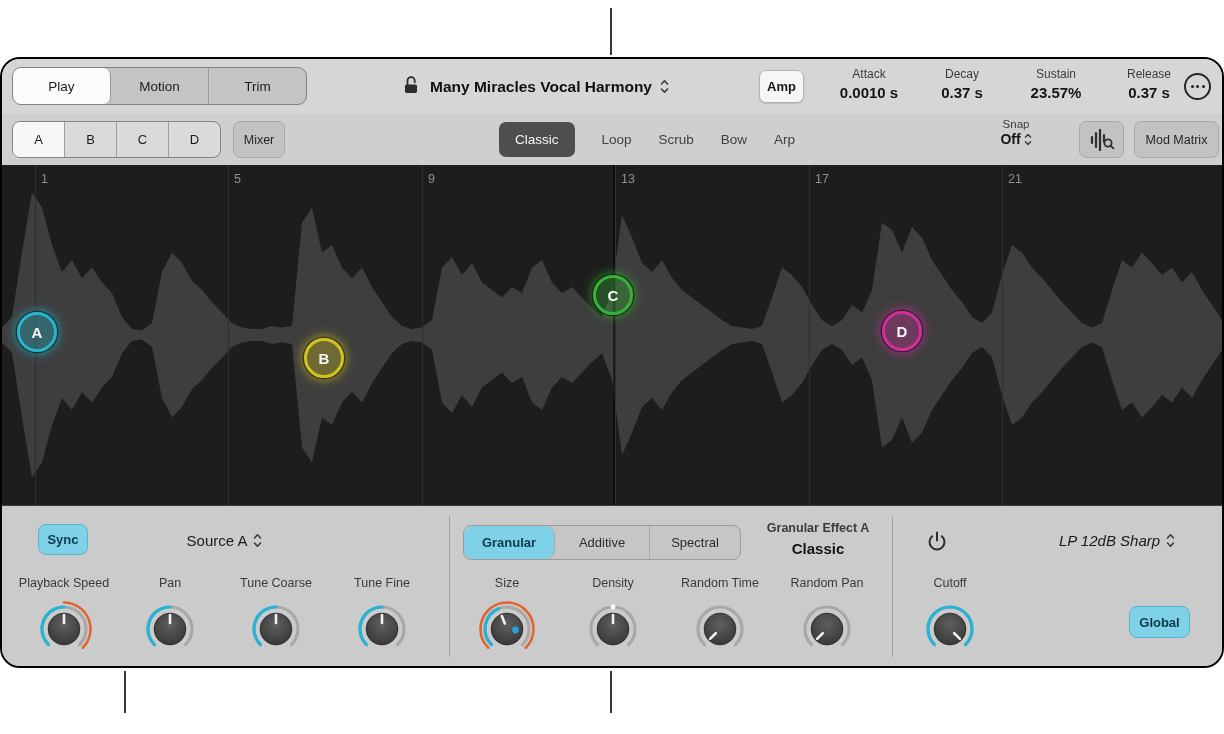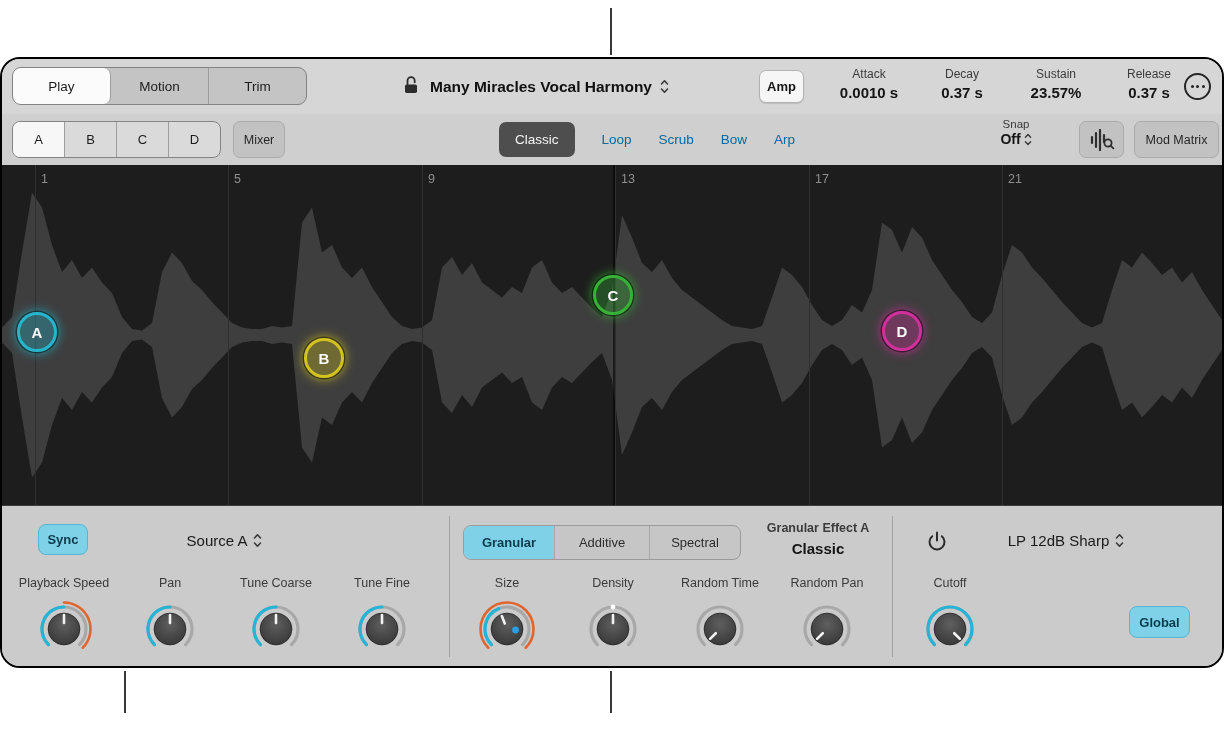--- a/index.html
+++ b/index.html
@@ -27,48 +27,48 @@
 
   
   .toolbar{position:absolute;left:0;top:55px;width:100%;height:51px;background:#cfcfcf;}
   .abcd{position:absolute;left:10px;top:7px;height:37px;display:flex;border:1.5px solid #848484;border-radius:8px;background:#dadada;overflow:hidden;box-sizing:border-box;}
   .abcd .cell{width:51px;display:flex;align-items:center;justify-content:center;font-size:13px;color:#1c1c1c;border-right:1px solid #9e9e9e;}
   .abcd .cell:last-child{border-right:none;}
   .abcd .cell.sel{background:#f7f7f7;}
   .btn{background:#c2c2c2;border:1px solid #aaaaaa;border-radius:7px;display:flex;align-items:center;justify-content:center;font-size:12.5px;color:#262626;box-sizing:border-box;text-align:right;}
   .mixer-btn{position:absolute;left:231px;top:7px;width:52px;height:37px;}
   .tabs{position:absolute;left:497px;top:7px;height:37px;display:flex;align-items:center;gap:27px;}
-  .tab{font-size:13.5px;color:#0369a1;}
+  .tab{font-size:13.5px;color:#404040;}
   .tab.sel{background:#4e4e4e;color:#f4f4f4;border-radius:7px;padding:0 16px;height:35px;display:flex;align-items:center;}
   .snap{position:absolute;left:988px;top:4px;width:52px;text-align:center;}
   .snap .l{font-size:11.5px;color:#3a3a3a;}
   .snap .v{font-size:14px;font-weight:700;color:#141414;display:flex;align-items:center;justify-content:center;gap:3px;margin-top:1px;}
   .spec-btn{position:absolute;left:1077px;top:7px;width:45px;height:37px;}
   .modmatrix-btn{position:absolute;left:1132px;top:7px;width:85px;height:37px;}
 
   
   .wave{position:absolute;left:0;top:106px;width:100%;height:340px;background:#1d1d1d;}
   .gl{position:absolute;top:0;width:1px;height:340px;background:#2f2f2f;}
   .beatnum{position:absolute;top:7px;font-size:12.5px;color:#8f8f8f;}
   .playhead{position:absolute;top:0;width:2px;height:340px;background:rgba(0,0,0,0.55);}
   .marker{position:absolute;width:34px;height:34px;border-radius:50%;display:flex;align-items:center;justify-content:center;font-size:15px;font-weight:700;color:#fafafa;}
 
   
   .bottom{position:absolute;left:0;top:446px;width:100%;height:161px;background:#cbcbcb;border-top:1px solid #3a3a3a;box-sizing:border-box;}
   .teal-btn{background:#7ed1e7;border:1px solid #57b5d3;border-radius:8px;color:#0b3b4d;font-size:13px;font-weight:600;display:flex;align-items:center;justify-content:center;box-sizing:border-box;}
   .sync-btn{position:absolute;left:36px;top:18px;width:50px;height:31px;}
   .select-ctl{position:absolute;display:flex;justify-content:center;align-items:center;gap:6px;font-size:15px;color:#1a1a1a;}
   .src-sel{left:140px;top:26px;width:165px;}
-  .flt-sel{left:980px;top:26px;width:168px;}
+  .flt-sel{left:1031px;top:26px;width:168px;font-style:italic;}
   .vdiv{position:absolute;top:10px;width:1px;height:141px;background:#a2a2a2;}
   .seg2{position:absolute;left:461px;top:19px;height:35px;display:flex;border:1px solid #9b9b9b;border-radius:8px;background:#c6c6c6;overflow:hidden;box-sizing:border-box;}
   .seg2 .cell{display:flex;align-items:center;justify-content:center;font-size:13px;color:#2d2d2d;border-right:1px solid #a8a8a8;padding:0;}
   .seg2 .cell:last-child{border-right:none;}
   .seg2 .c1{width:90px;}.seg2 .c2{width:94px;}.seg2 .c3{width:90px;}
-  .seg2 .cell.sel{background:#7ed1e7;color:#0b3b4d;font-weight:600;}
+  .seg2 .cell.sel{background:#7ed1e7;color:#0b3b4d;font-weight:600;border-radius:9px;}
   .effect{position:absolute;left:752px;top:15px;width:128px;text-align:center;font-weight:bold;}
   .effect .l{font-size:12.5px;color:#3b3b3b;}
   .effect .v{font-size:15px;color:#141414;margin-top:5px;}
   .power{position:absolute;left:924px;top:24px;}
   .global-btn{position:absolute;left:1127px;top:100px;width:61px;height:32px;}
   .knob{position:absolute;width:104px;top:70px;text-align:center;}
   .knob .kl{font-size:12.5px;color:#3a3a3a;height:15px;white-space:nowrap;}
   .knob svg{display:block;margin:8px auto 0;}
 
   .chev path{stroke:#3a3a3a;stroke-width:1.6;fill:none;stroke-linecap:round;stroke-linejoin:round;}

